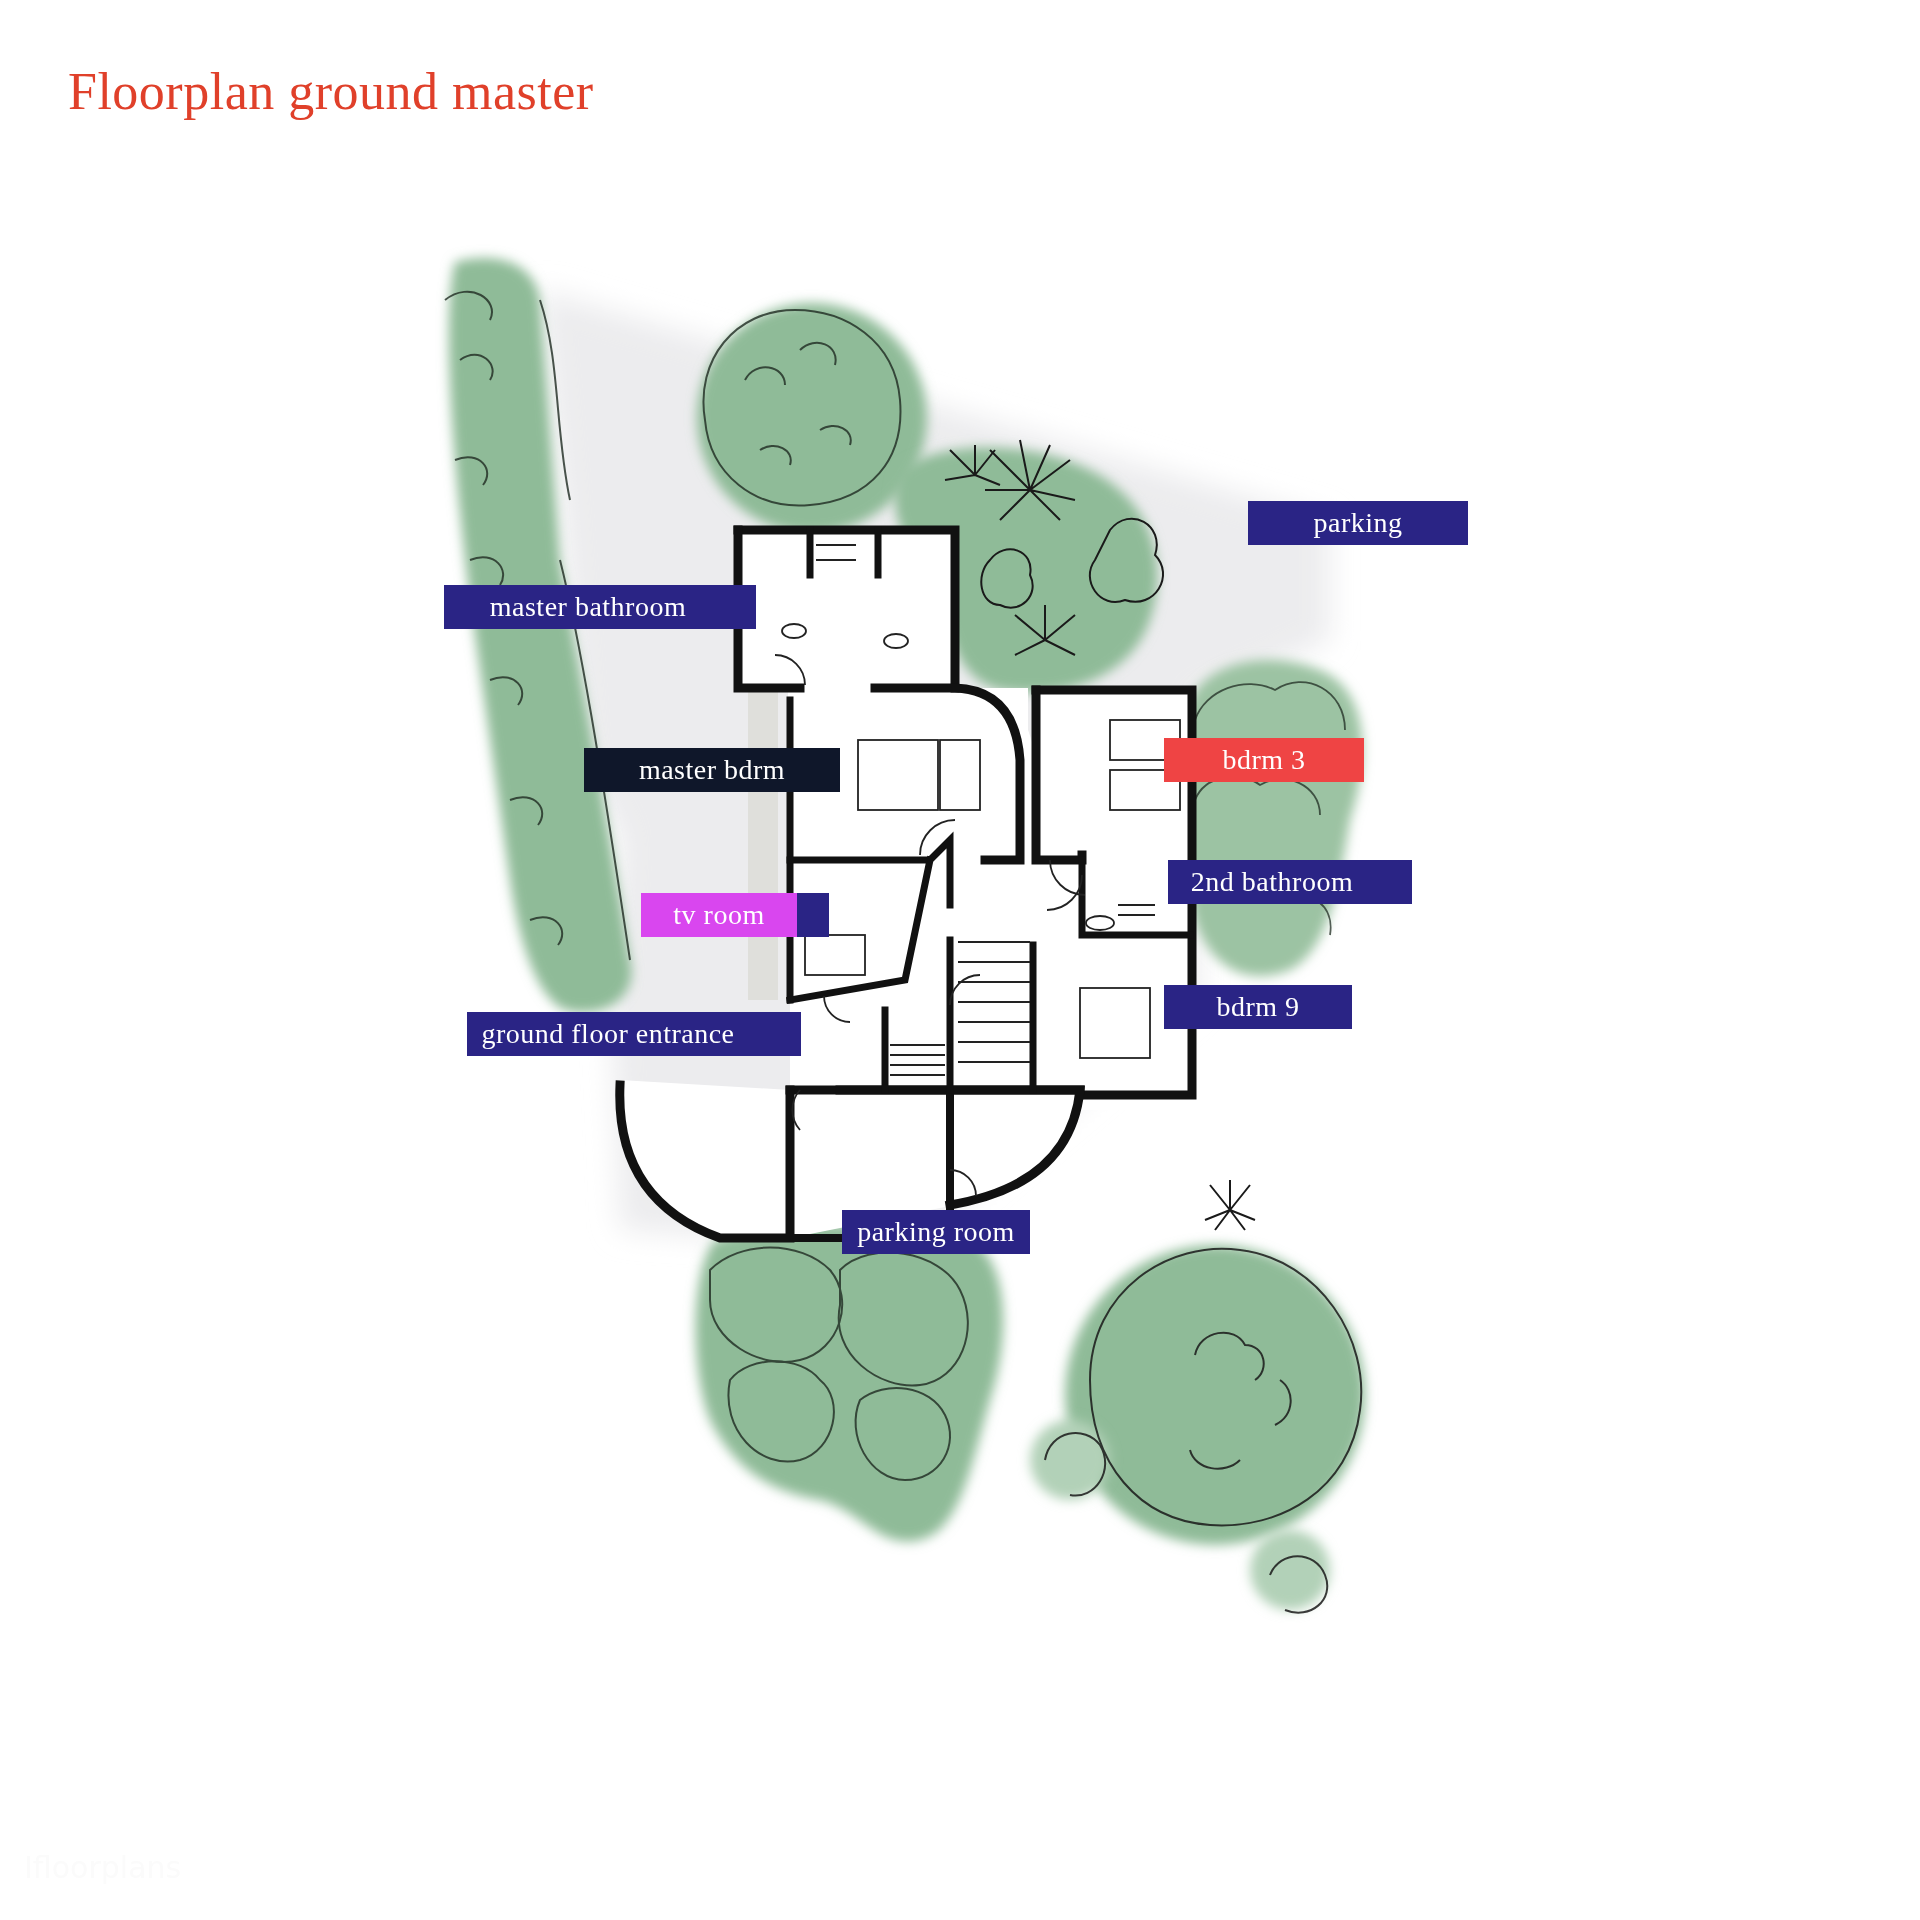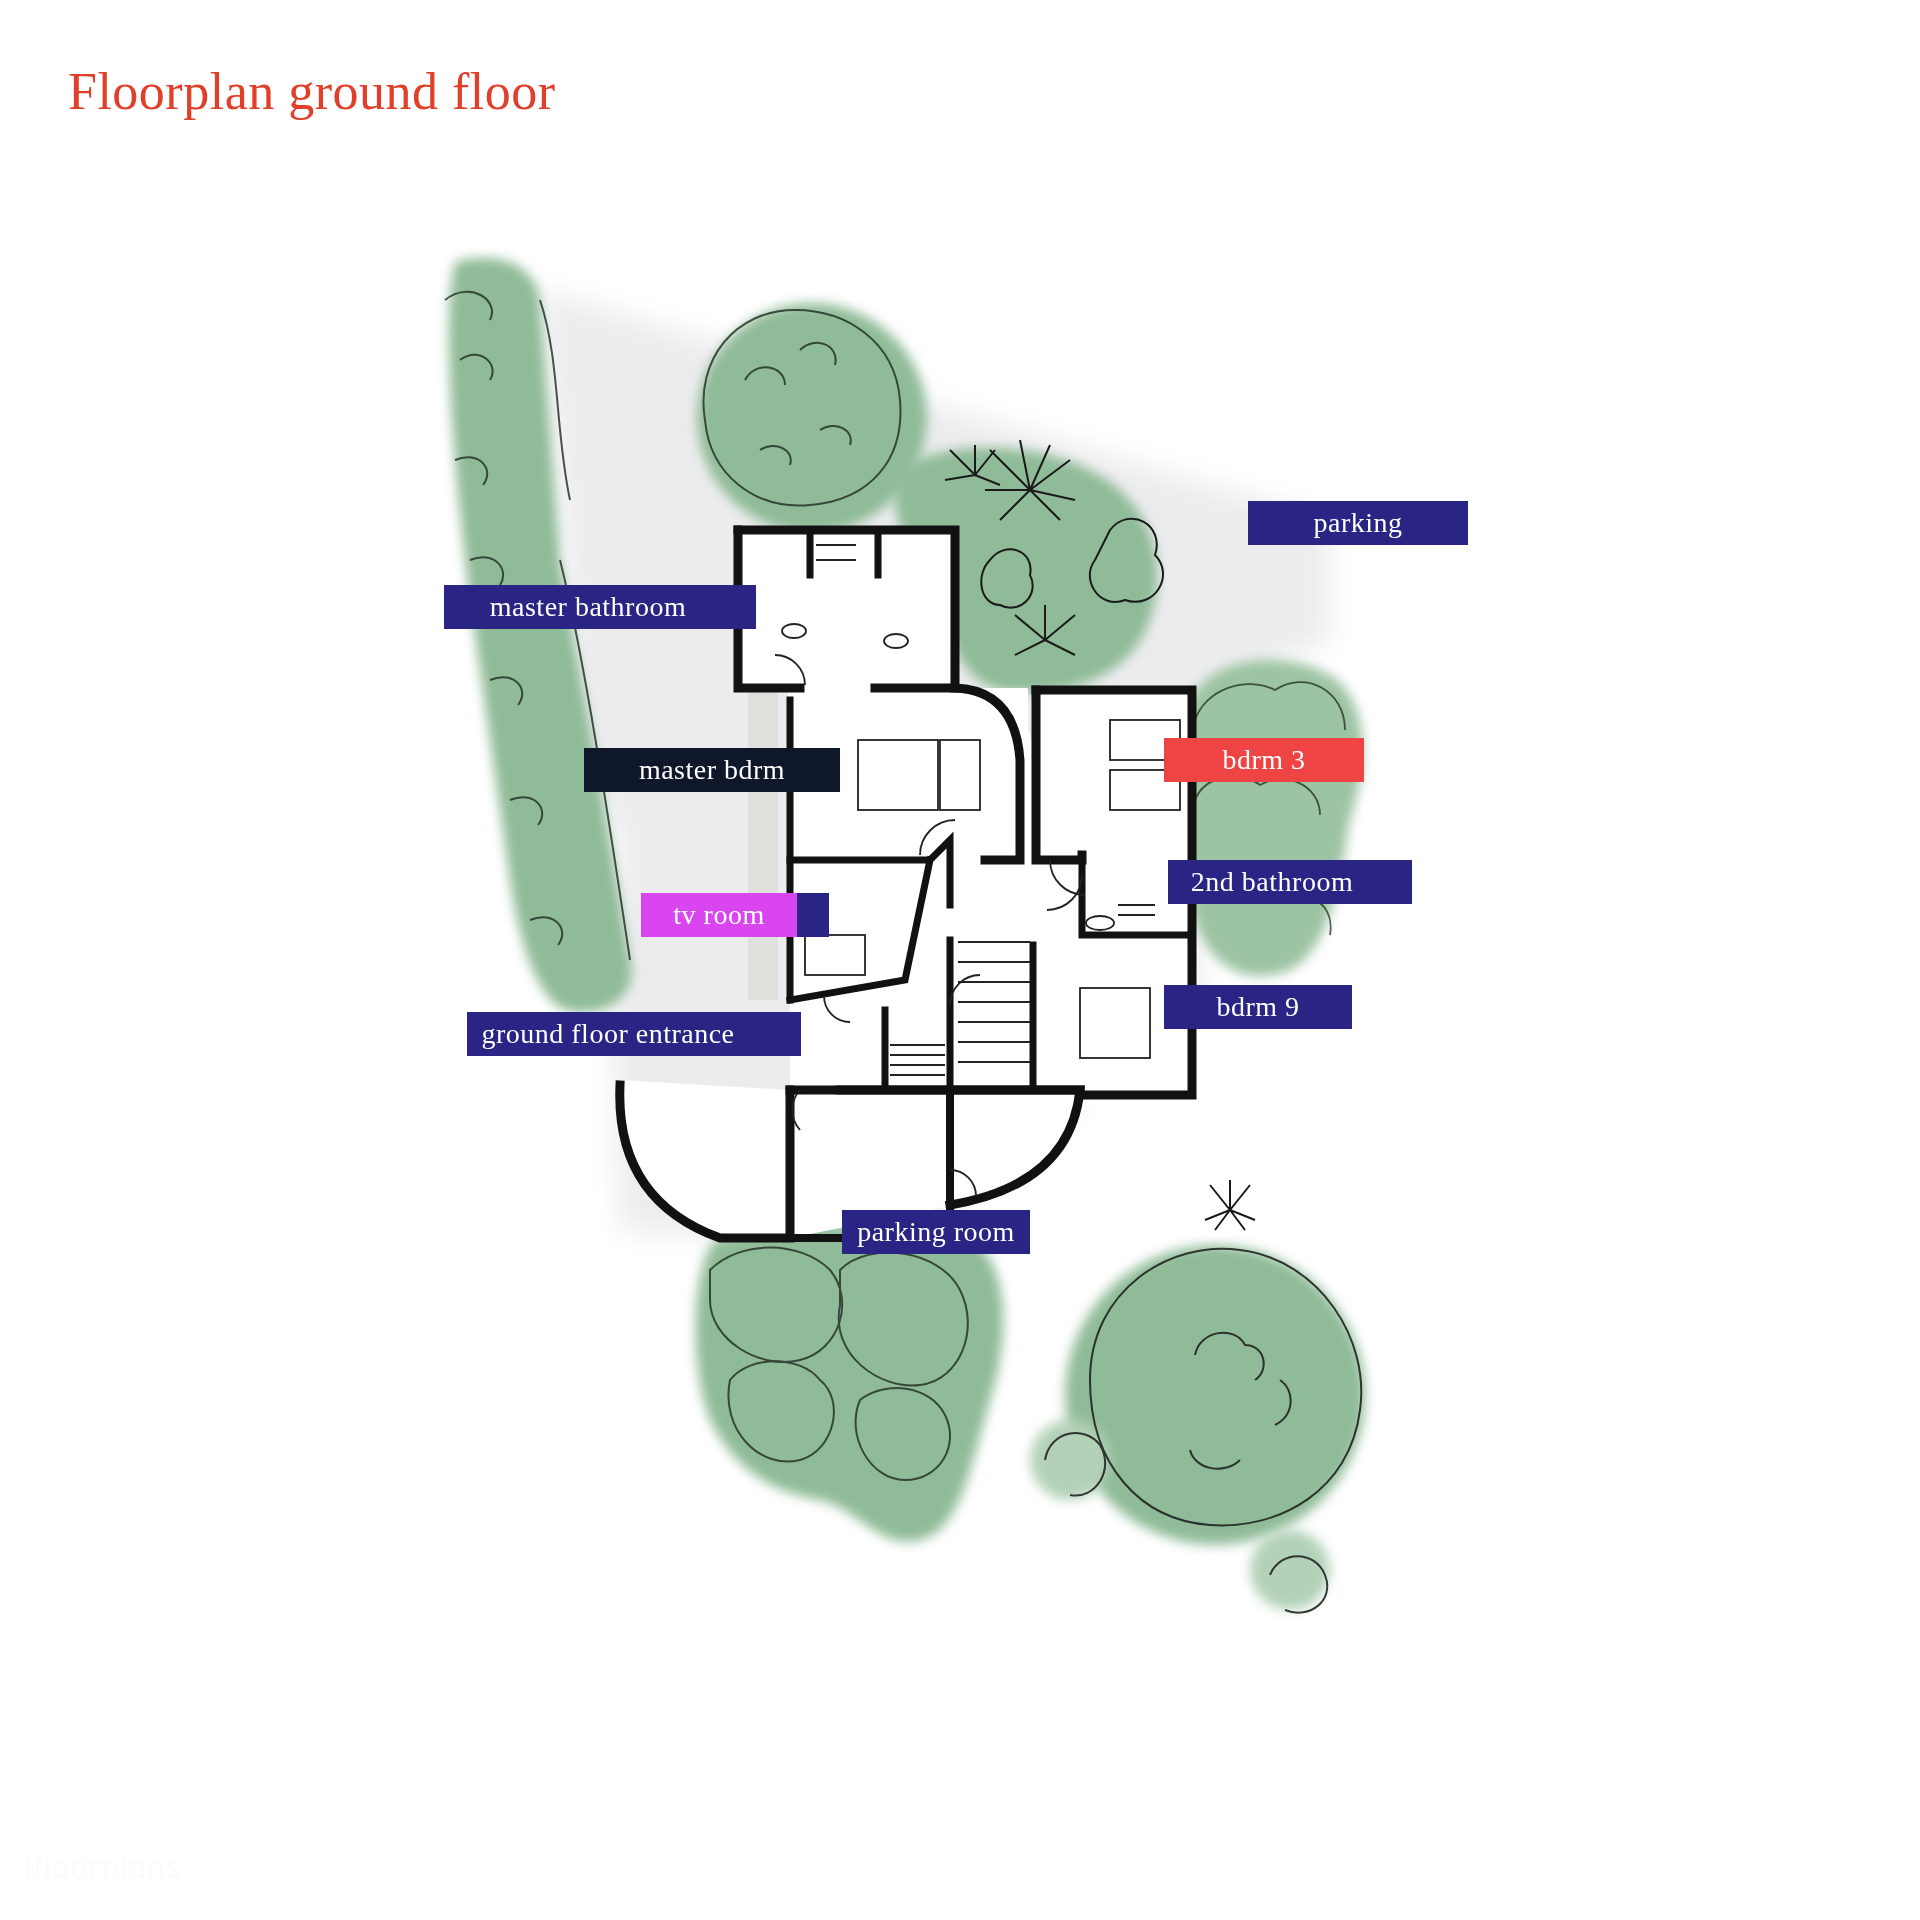--- a/index.html
+++ b/index.html
@@ -12,21 +12,21 @@
   .label { position:absolute; height:44px; display:flex; align-items:center;
            justify-content:center; color:#ffffff; box-sizing:border-box;
            font-family:"Liberation Serif", serif; font-size:28px; letter-spacing:0.5px;
            white-space:nowrap; }
   .watermark { position:absolute; left:24px; top:1850px; font-size:30px;
                color:#fbfbfb; font-family:"DejaVu Sans", sans-serif; }
 </style>
 </head>
 <body>
 
-<h1 class="title" style="color:#e0402a">Floorplan ground floor</h1>
+<h1 class="title" style="color:#e0402a">Floorplan ground master</h1>
 
 <svg class="plan" viewBox="0 0 1920 1920" xmlns="http://www.w3.org/2000/svg">
   <defs>
     <filter id="soft" x="-20%" y="-20%" width="140%" height="140%">
       <feGaussianBlur stdDeviation="6"></feGaussianBlur>
     </filter>
     <filter id="softer" x="-20%" y="-20%" width="140%" height="140%">
       <feGaussianBlur stdDeviation="14"></feGaussianBlur>
     </filter>
   </defs>

